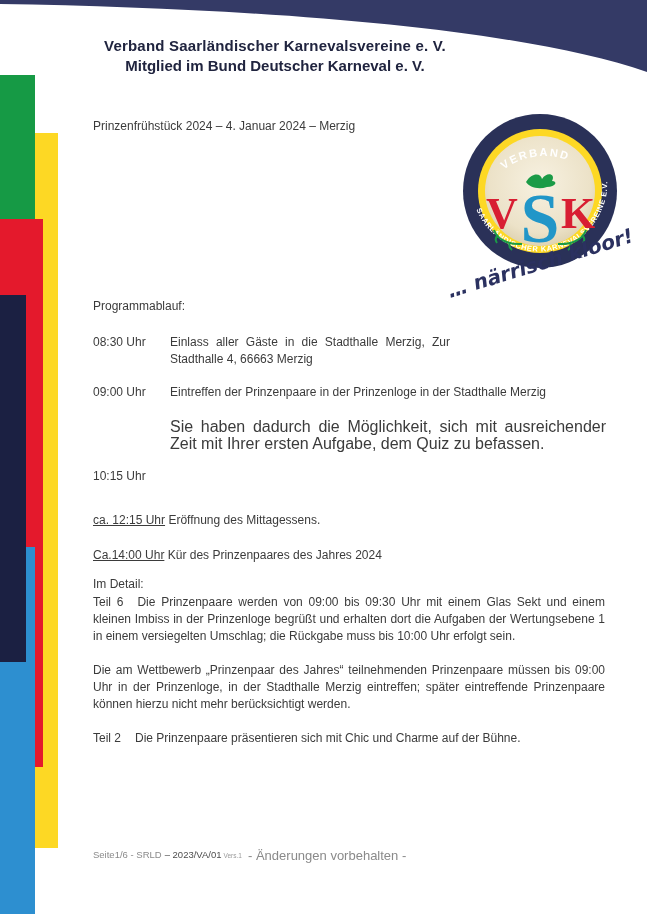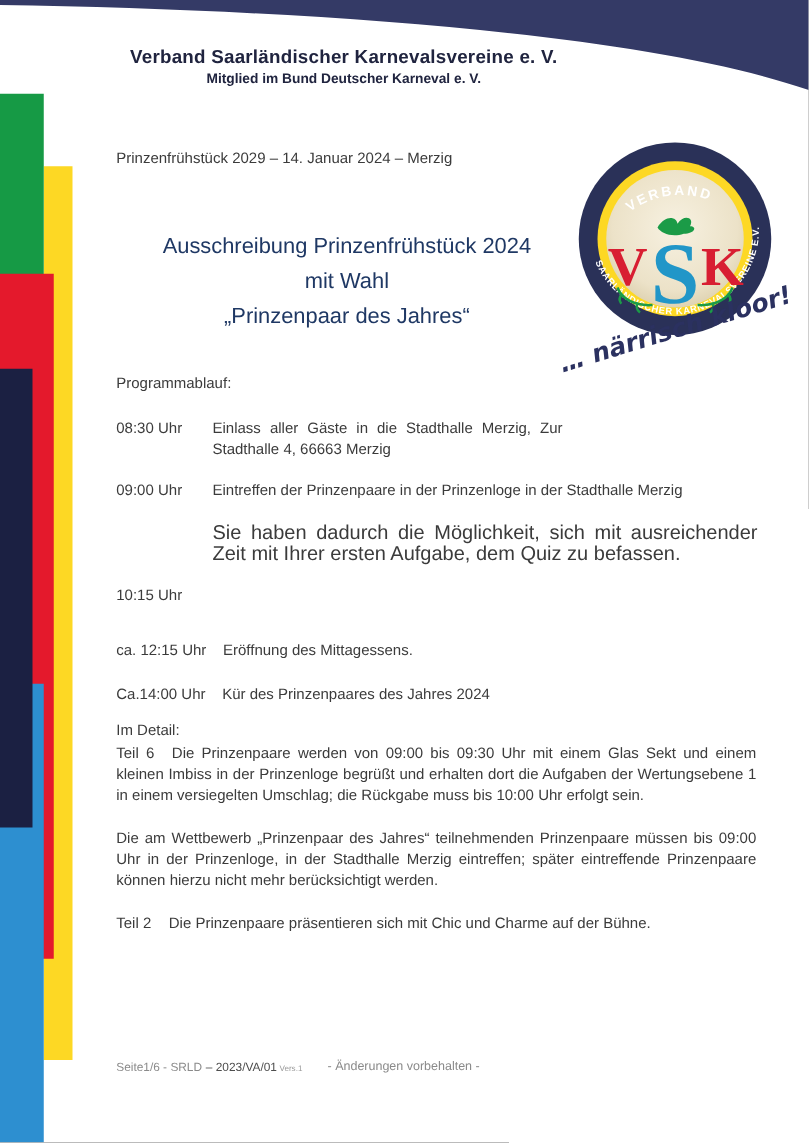--- a/index.html
+++ b/index.html
@@ -16,41 +16,41 @@
   .bar{position:absolute;}
   .bar-yellow{left:35px;top:133px;width:23px;height:715px;background:#fdd824;z-index:1;}
   .bar-green{left:0;top:75px;width:35px;height:145px;background:#169a45;z-index:2;}
   .bar-red{left:0;top:219px;width:43px;height:548px;background:#e4192c;z-index:2;}
   .bar-lblue{left:0;top:547px;width:35px;height:367px;background:#2d8fd0;z-index:3;}
   .bar-navy{left:0;top:295px;width:26px;height:367px;background:#1b2042;z-index:4;}
   
   .content{position:absolute;inset:0;z-index:5;}
   .org{position:absolute;left:60px;top:37px;width:430px;text-align:center;color:#20243f;}
   .org-name{font-size:15px;font-weight:bold;letter-spacing:.2px;}
-  .org-sub{font-size:11px;font-weight:600;margin-top:3px;}
+  .org-sub{font-size:15px;font-weight:600;margin-top:3px;}
   .event-line{position:absolute;left:93px;top:119px;font-size:12px;}
   .doc-title{position:absolute;left:85px;top:182px;width:385px;text-align:center;
     color:#1f3864;font-size:17.5px;line-height:28px;}
   .prog-heading{position:absolute;left:93px;top:299px;font-size:12px;}
   .srow{position:absolute;left:93px;width:512px;display:flex;font-size:12px;line-height:17px;}
   .stime{width:77px;flex:none;}
   .sdesc{display:block;}
   .just{text-align:justify;text-align-last:left;}
   .w280{width:280px;}
   .w436{width:436px;}
   .cont{position:absolute;left:170px;width:436px;font-size:16px;line-height:17px;}
   .inline-row{position:absolute;left:93px;font-size:12px;line-height:17px;}
-  .inline-row .it{margin-right:10px;}
+  .inline-row .it{text-decoration:underline;}
   .im-detail{position:absolute;left:93px;top:577px;font-size:12px;}
   .par{position:absolute;left:93px;width:512px;font-size:12px;line-height:17px;}
   .tlabel{margin-right:14px;}
   .footer{position:absolute;left:93px;top:849px;font-size:9.5px;color:#8a8a8a;}
   .f-dark{color:#4d4d4d;margin-left:3px;}
   .f-tiny{font-size:6.5px;color:#9a9a9a;margin-left:2px;}
-  .footer-note{position:absolute;left:262px;top:848px;font-size:10px;color:#8a8a8a;}
+  .footer-note{position:absolute;left:248px;top:848px;font-size:13px;color:#8a8a8a;}
   .logo{position:absolute;left:446px;top:106px;z-index:6;}
 </style>
 </head>
 <body>
 
 <div class="page">
 
   <svg class="swoosh swoosh-top" width="647" height="75" viewBox="0 0 647 75">
     <path d="M0,0 H647 V72 C520,28 260,8 0,4 Z" fill="#343a66"></path>
   </svg>
@@ -65,27 +65,22 @@
   <div class="bar bar-lblue"></div>
   <div class="bar bar-navy"></div>
 
   <div class="content">
 
     <div class="org">
       <div class="org-name">Verband Saarländischer Karnevalsvereine e. V.</div>
       <div class="org-sub">Mitglied im Bund Deutscher Karneval e. V.</div>
     </div>
 
-    <div class="event-line">Prinzenfrühstück 2029 – 14. Januar 2024 – Merzig</div>
+    <div class="event-line">Prinzenfrühstück 2024 – 4. Januar 2024 – Merzig</div>
 
-    <div class="doc-title">
-      <div>Ausschreibung Prinzenfrühstück 2024</div>
-      <div>mit Wahl</div>
-      <div>„Prinzenpaar des Jahres“</div>
-    </div>
 
     <svg class="logo" width="196" height="200" viewBox="0 0 196 200">
       <defs>
         <radialGradient id="creamGrad" cx="50%" cy="42%" r="65%">
           <stop offset="0%" stop-color="#f7f1e1"></stop>
           <stop offset="70%" stop-color="#ece2c8"></stop>
           <stop offset="100%" stop-color="#d8cba7"></stop>
         </radialGradient>
         <path id="arcTop" d="M 29,101 A 67,67 0 0 1 159,101" fill="none"></path>
         <path id="arcBottom" d="M 28,93 A 68,68 0 0 0 162,83" fill="none"></path>

